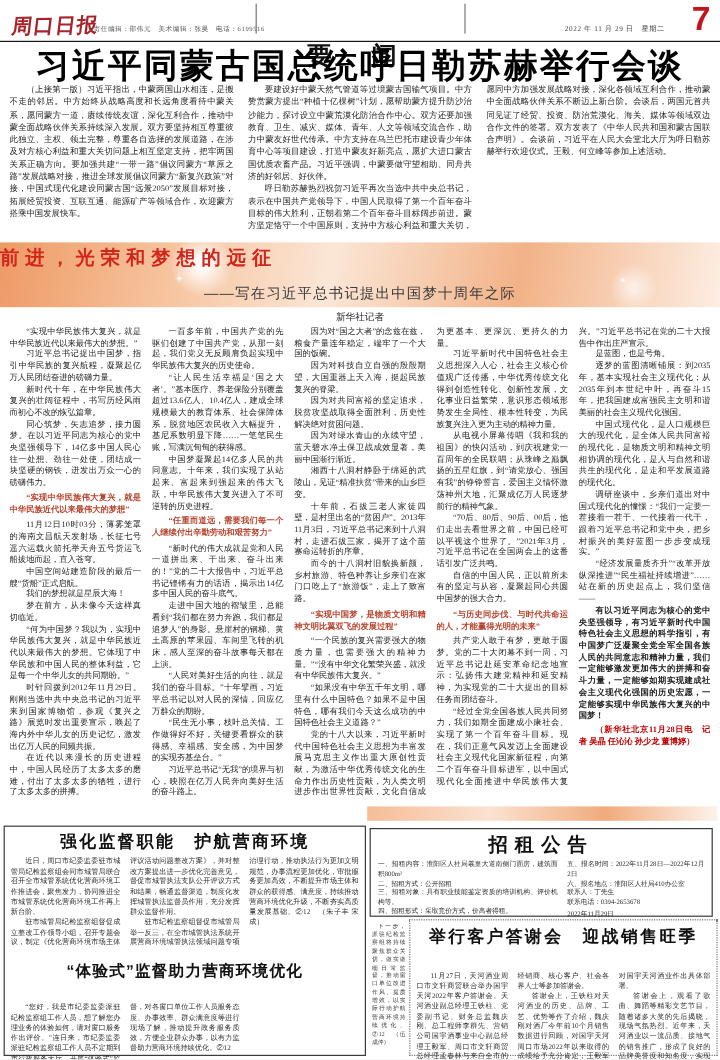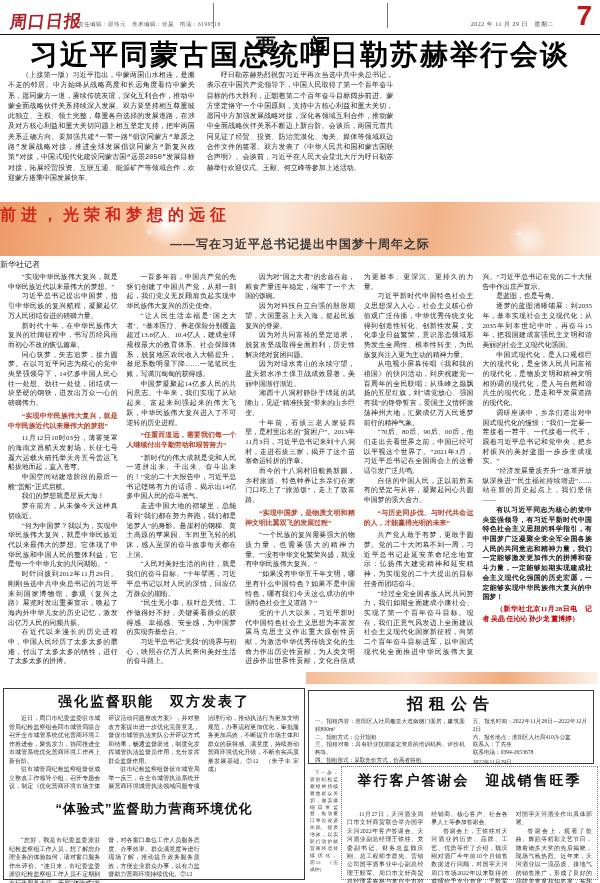--- a/index.html
+++ b/index.html
@@ -16,43 +16,43 @@
   .vbar.l{left:213px}.vbar.r{left:387px}
   .dateline{position:absolute;right:46px;top:20px;font-size:6px;color:#444;letter-spacing:.5px;}
   .pageno{position:absolute;right:8px;top:0px;font-size:28px;font-weight:900;color:#c3151c;
           font-family:"Liberation Sans",sans-serif;}
   
   .headline1{position:absolute;left:0;right:0;top:36px;text-align:center;
              font-family:"Liberation Sans",sans-serif;font-weight:900;font-size:28px;
              letter-spacing:2px;color:#000;}
   .lead-cols{position:absolute;left:8px;top:70px;width:584px;height:128px;
              columns:3;column-gap:12px;column-fill:auto;overflow:hidden;
-             font-size:7px;line-height:10.3px;text-align:justify;font-family:Liberation Mono, monospace;}
+             font-size:7px;line-height:10.3px;text-align:justify;}
   .lead-cols p,.feature-cols p,.smallbody p{margin:0;text-indent:2em;}
   
   .banner{position:absolute;left:0;top:202px;width:600px;height:54px;
           background:
             radial-gradient(circle at 28% 35%, rgba(255,255,255,.95) 0 4px, rgba(255,255,255,0) 26px),
             radial-gradient(circle at 88% 70%, rgba(255,255,255,.6) 0 3px, rgba(255,255,255,0) 20px),
             linear-gradient(100deg,#ee9a66 0%,#f6c19a 22%,#fbe6d6 46%,#f3b habit 0,#f2b287 72%,#fdeee3 100%);
           background:
             radial-gradient(circle at 28% 35%, rgba(255,255,255,.95) 0 4px, rgba(255,255,255,0) 26px),
             radial-gradient(circle at 88% 70%, rgba(255,255,255,.6) 0 3px, rgba(255,255,255,0) 20px),
             linear-gradient(100deg,#ee9a66 0%,#f6c19a 22%,#fbe6d6 46%,#f2b287 72%,#fdeee3 100%);}
   .banner-title{position:absolute;left:0;right:0;top:3px;text-align:left;
                 font-family:"Liberation Sans",sans-serif;font-weight:700;font-size:16px;
                 letter-spacing:5px;color:#d2251c;}
   .banner-sub{position:absolute;left:0;right:0;top:34px;text-align:center;
-              font-family:"Liberation Sans",sans-serif;font-weight:bold;font-size:12px;
+              font-family:"Liberation Sans",sans-serif;font-weight:normal;font-size:12px;
               letter-spacing:1px;color:#3c3c3c;}
   .star{position:absolute;color:#fff;text-shadow:0 0 4px rgba(255,255,255,.9);}
   .star.s1{left:160px;top:4px;font-size:17px;}
   .star.s2{left:146px;top:26px;font-size:8px;opacity:.9;}
   .star.s3{left:516px;top:28px;font-size:7px;opacity:.8;}
-  .byline{position:absolute;left:0;right:0;top:259px;text-align:left;font-size:8px;color:#222;}
+  .byline{position:absolute;left:0;right:0;top:259px;text-align:center;font-size:8px;color:#222;}
   
   .feature-cols{position:absolute;left:8px;top:272px;width:584px;height:400px;
                 columns:5;column-gap:9px;column-fill:auto;overflow:hidden;
                 font-size:6.9px;line-height:9.7px;text-align:justify;color:#222;}
   .feature-cols .p-subhead{color:#b5442e;font-weight:bold;margin:3px 0;}
   .feature-cols .p-bold{font-weight:bold;}
   .feature-cols .p-credit{color:#c00000;font-weight:bold;margin-top:2px;}
   .strip{position:absolute;left:306px;top:672px;width:292px;height:12px;
          background:linear-gradient(90deg,#f5bd97,#fbe2d1 35%,#f1ab7c 68%,#fdf3ec 100%);}
   
@@ -102,20 +102,21 @@
     </div>
     <div class="vbar r"></div>
     <div class="dateline">2022 年 11 月 29 日　星期二</div>
     <div class="pageno">7</div>
   </div>
 
   <div class="headline1">习近平同蒙古国总统呼日勒苏赫举行会谈</div>
   <div class="lead-cols">
 
   <p>（上接第一版）习近平指出，中蒙两国山水相连，是搬不走的邻居。中方始终从战略高度和长远角度看待中蒙关系，愿同蒙方一道，赓续传统友谊，深化互利合作，推动中蒙全面战略伙伴关系持续深入发展。双方要坚持相互尊重彼此独立、主权、领土完整，尊重各自选择的发展道路，在涉及对方核心利益和重大关切问题上相互坚定支持，把牢两国关系正确方向。要加强共建“一带一路”倡议同蒙方“草原之路”发展战略对接，推进全球发展倡议同蒙方“新复兴政策”对接，中国式现代化建设同蒙古国“远景2050”发展目标对接，拓展经贸投资、互联互通、能源矿产等领域合作，欢迎蒙方搭乘中国发展快车。</p>
+      <p>要建设好中蒙天然气管道等过境蒙古国输气项目。中方赞赏蒙方提出“种植十亿棵树”计划，愿帮助蒙方提升防沙治沙能力，探讨设立中蒙荒漠化防治合作中心。双方还要加强教育、卫生、减灾、媒体、青年、人文等领域交流合作，助力中蒙友好世代传承。中方支持在乌兰巴托市建设青少年体育中心等项目建设，打造中蒙友好新亮点，愿扩大进口蒙古国优质农畜产品。习近平强调，中蒙要做守望相助、同舟共济的好邻居、好伙伴。</p>
       <p>呼日勒苏赫热烈祝贺习近平再次当选中共中央总书记，表示在中国共产党领导下，中国人民取得了第一个百年奋斗目标的伟大胜利，正朝着第二个百年奋斗目标阔步前进。蒙方坚定恪守一个中国原则，支持中方核心利益和重大关切，愿同中方加强发展战略对接，深化各领域互利合作，推动蒙中全面战略伙伴关系不断迈上新台阶。会谈后，两国元首共同见证了经贸、投资、防治荒漠化、海关、媒体等领域双边合作文件的签署。双方发表了《中华人民共和国和蒙古国联合声明》。会谈前，习近平在人民大会堂北大厅为呼日勒苏赫举行欢迎仪式。王毅、何立峰等参加上述活动。</p>
     </div>
 
   <div class="banner">
     <span class="star s1">✦</span>
     <span class="star s2">✦</span>
     <span class="star s3">✦</span>
     <div class="banner-title">前进，光荣和梦想的远征</div>
     <div class="banner-sub">——写在习近平总书记提出中国梦十周年之际</div>
   </div>
@@ -166,21 +167,21 @@
       <p class="p-normal">逐梦的蓝图清晰铺展：到2035年，基本实现社会主义现代化；从2035年到本世纪中叶，再奋斗15年，把我国建成富强民主文明和谐美丽的社会主义现代化强国。</p>
       <p class="p-normal">中国式现代化，是人口规模巨大的现代化，是全体人民共同富裕的现代化，是物质文明和精神文明相协调的现代化，是人与自然和谐共生的现代化，是走和平发展道路的现代化。</p>
       <p class="p-normal">调研座谈中，乡亲们道出对中国式现代化的憧憬：“我们一定要一茬接着一茬干、一代接着一代干，跟着习近平总书记和党中央，把乡村振兴的美好蓝图一步步变成现实。”</p>
       <p class="p-normal">“经济发展量质齐升”“改革开放纵深推进”“民生福祉持续增进”……站在新的历史起点上，我们坚信——</p>
       <p class="p-bold">有以习近平同志为核心的党中央坚强领导，有习近平新时代中国特色社会主义思想的科学指引，有中国梦广泛凝聚全党全军全国各族人民的共同意志和精神力量，我们一定能够激发更加伟大的拼搏和奋斗力量，一定能够如期实现建成社会主义现代化强国的历史宏愿，一定能够实现中华民族伟大复兴的中国梦！</p>
       <p class="p-credit">（新华社北京11月28日电　记者 吴晶 任沁沁 孙少龙 董博婷）</p>
     </div>
   <div class="strip"></div>
 
   <div class="box-left">
-    <div class="bl-h1">强化监督职能　双方发表了</div>
+    <div class="bl-h1">强化监督职能　护航营商环境</div>
     <div class="smallbody bl-t1">
 
     <p>近日，周口市纪委监委驻市城管局纪检监察组会同市城管局联合召开全市城管系统优化营商环境工作推进会，聚焦发力，协同推进全市城管系统优化营商环境工作再上新台阶。</p>
         <p>驻市城管局纪检监察组督促成立整改工作领导小组，召开专题会议，制定《优化营商环境市场主体评议活动问题整改方案》，并对整改方案提出进一步优化完善意见，督促市城管执法支队公开评议方式和结果，畅通监督渠道，制度化发挥城管执法监督员作用，充分发挥群众监督作用。</p>
         <p>驻市纪检监察组督促市城管局举一反三，在全市城管执法系统开展营商环境城管执法领域问题专项治理行动，推动执法行为更加文明规范，办事流程更加优化，审批服务更加高效，不断提升市场主体和群众的获得感、满意度，持续推动营商环境优化升级，不断夯实高质量发展基础。②12　（朱子丰 宋成）</p>
       </div>
     <div class="bl-h2">“体验式”监督助力营商环境优化</div>
     <div class="smallbody bl-t2">
 
     <p>“您好，我是市纪委监委派驻纪检监察组工作人员，想了解您办理业务的体验如何，请对窗口服务作出评价。”连日来，市纪委监委派驻纪检监察组工作人员不定期到市行政服务大厅，开展“体验式”监督，对各窗口单位工作人员服务态度、办事效率、群众满意度等进行现场了解，推动提升政务服务质效，方便企业群众办事，以有力监督助力营商环境持续优化。②12</p>

